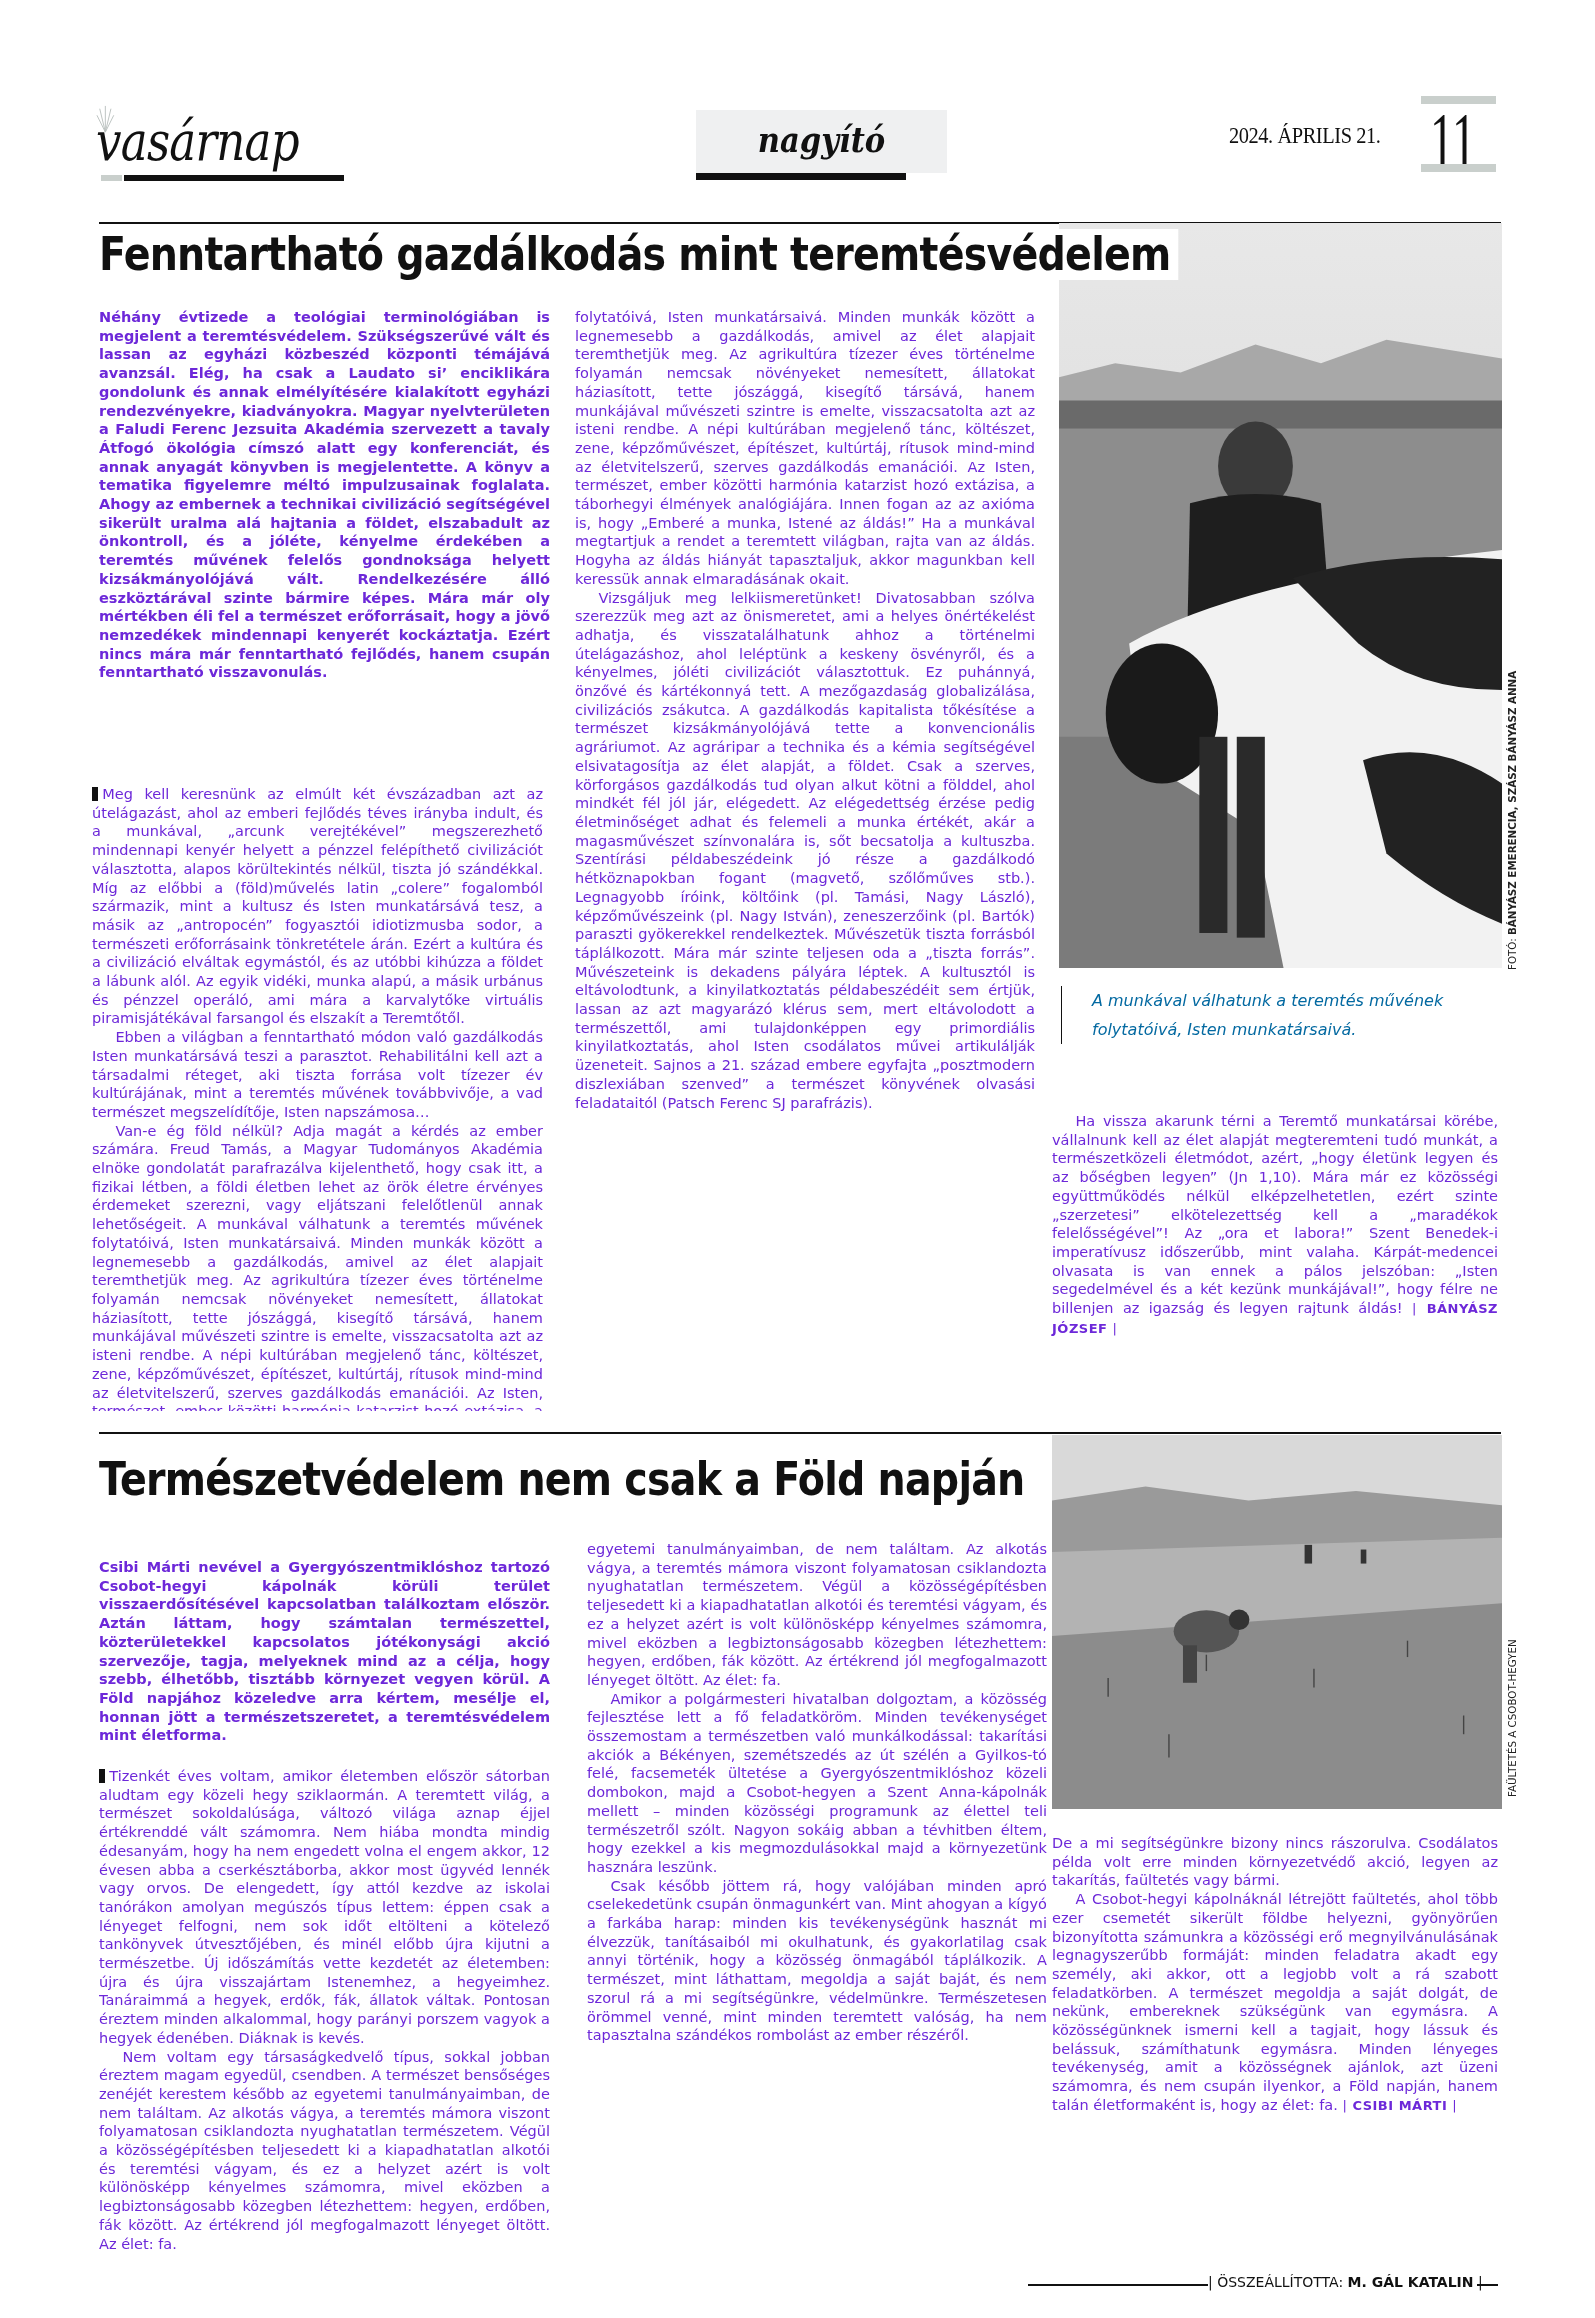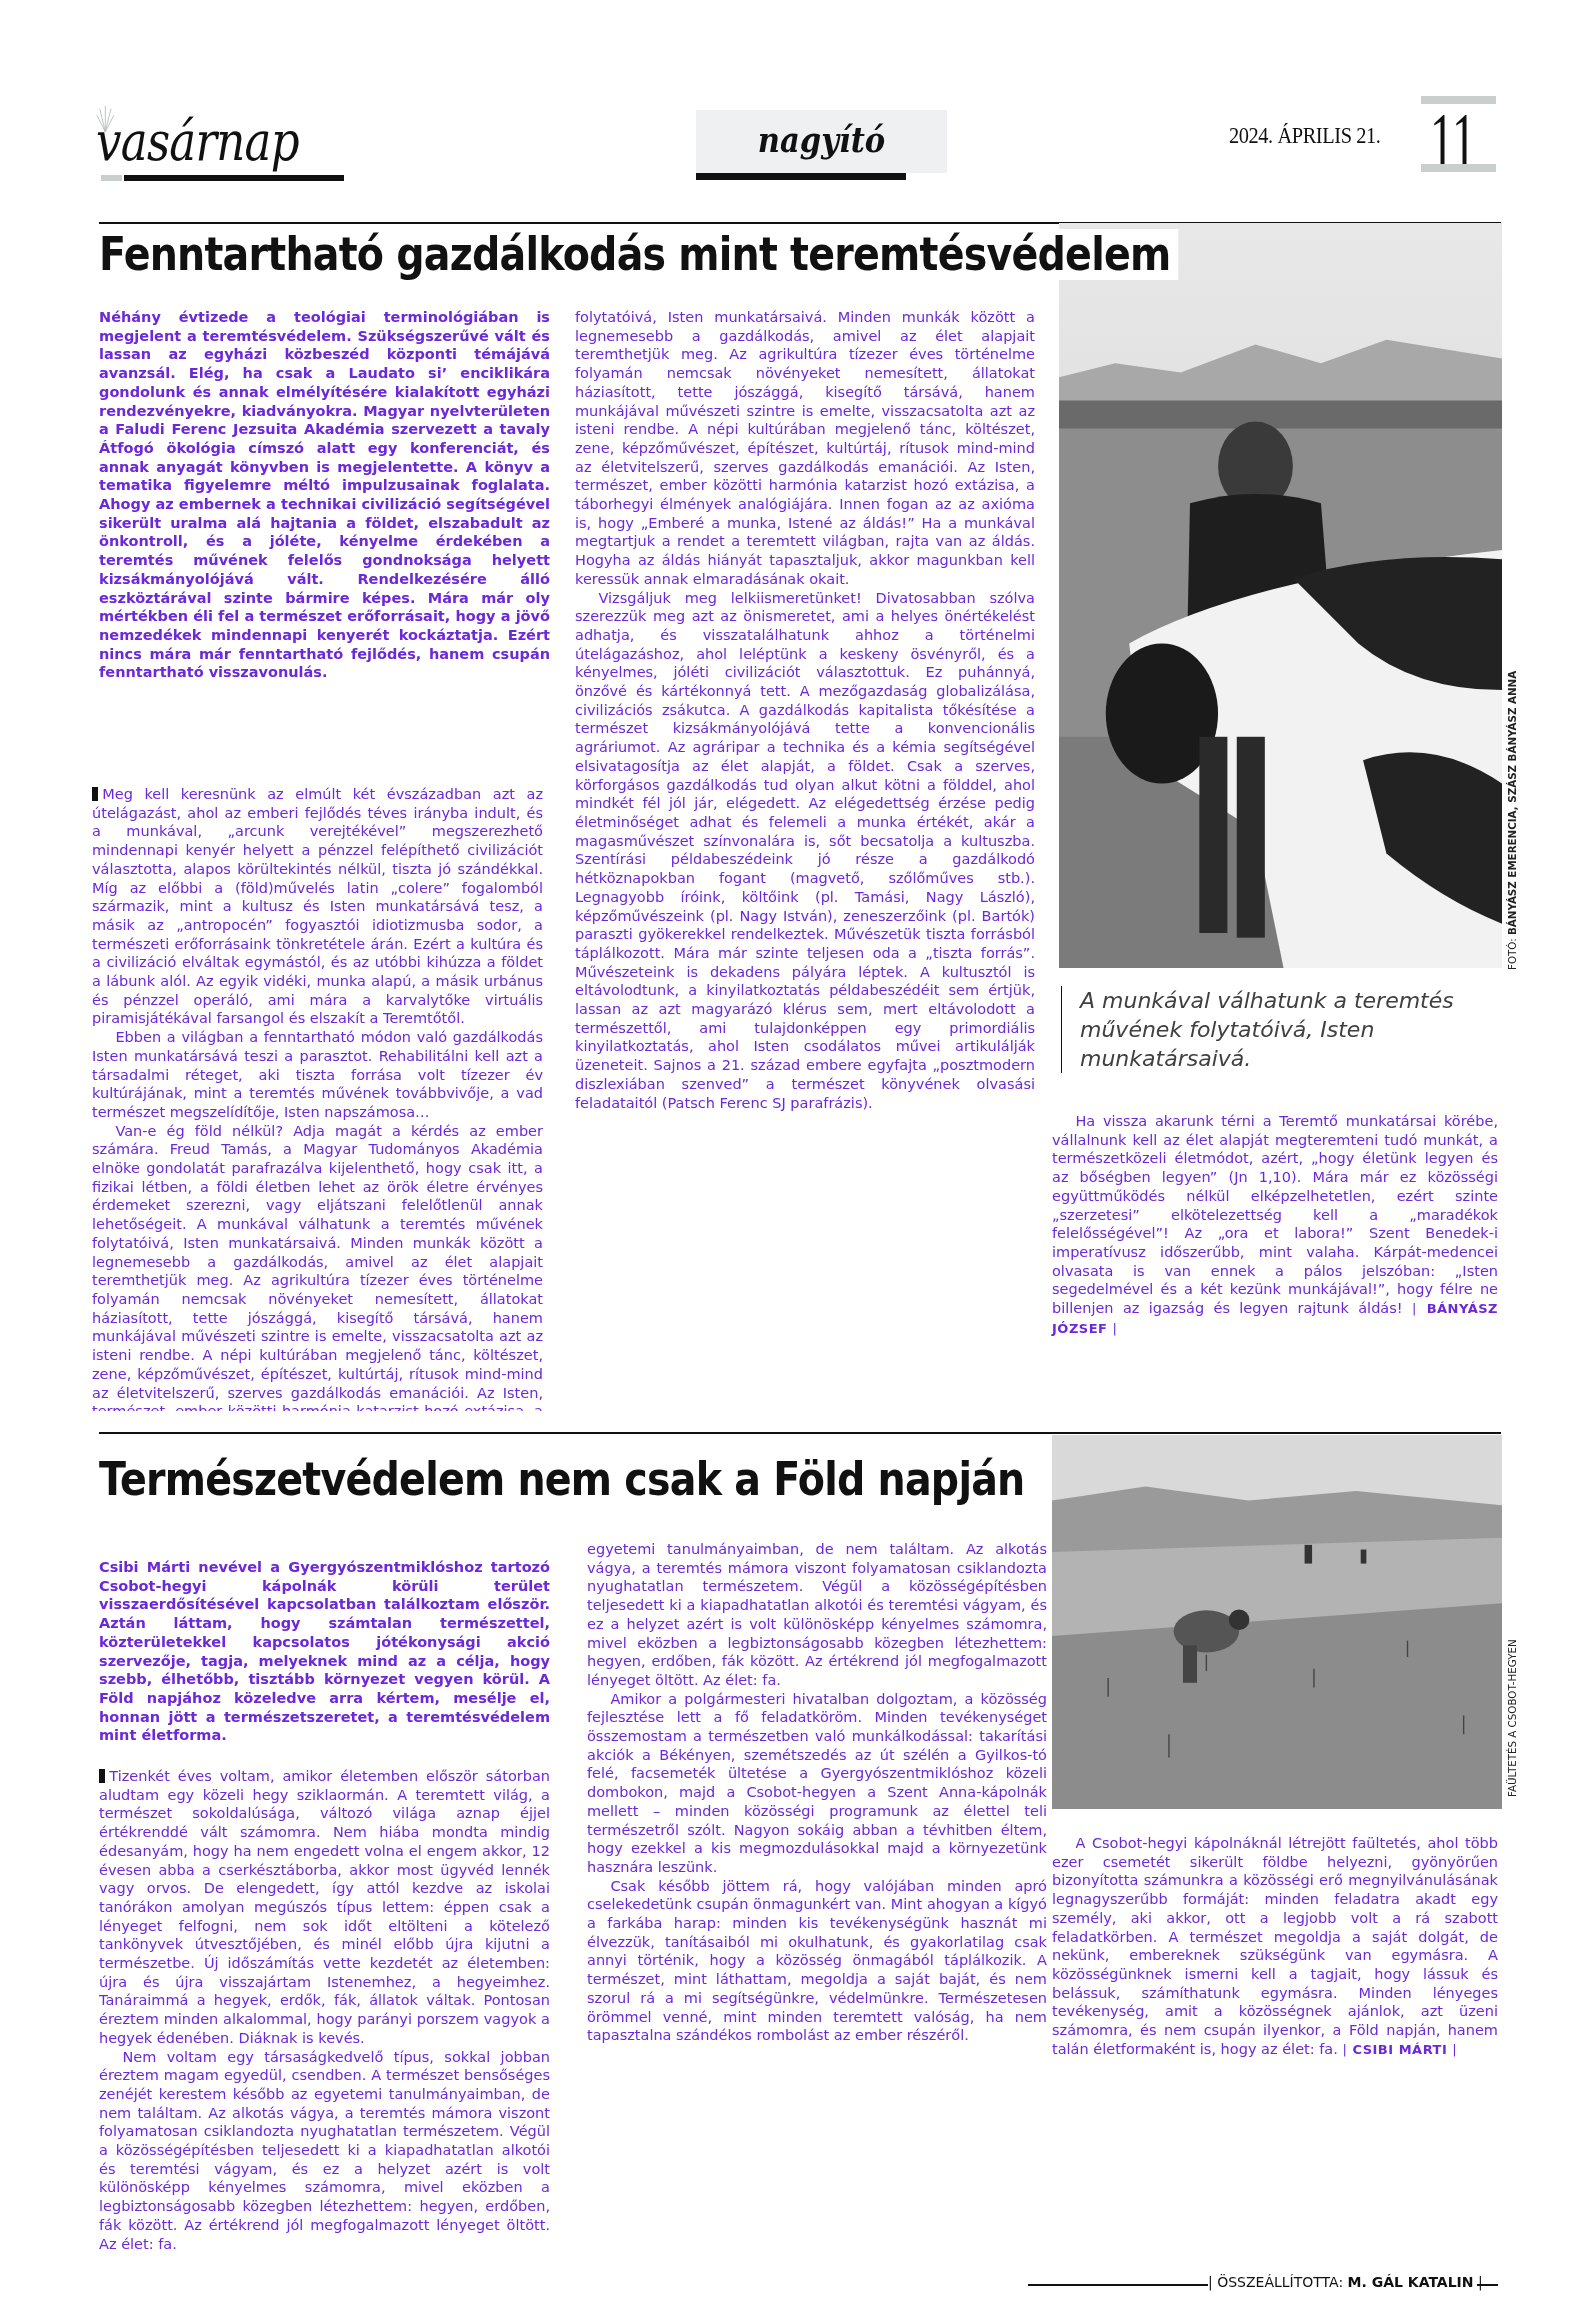--- a/index.html
+++ b/index.html
@@ -41,22 +41,22 @@
   .author { font-weight: bold; font-size: 13px; letter-spacing: 0.5px; }
   .author-pipe { font-weight: normal; }
 
   
   .photo { overflow: hidden; }
   .photo svg { display: block; width: 100%; height: 100%; }
 
   .credit { font-family: "DejaVu Sans", sans-serif; font-size: 10.3px; white-space: nowrap; transform-origin: left top; transform: rotate(-90deg); color: #222; }
   .credit b { font-weight: bold; }
 
-  .quote { border-left: 1.9px solid #111; padding-left: 18px; font-family: "DejaVu Sans", sans-serif;
-    font-style: italic; font-size: 22px; line-height: 29px; color: #404040; }
+  .quote { border-left: 1.9px solid #111; padding-left: 30px; font-family: "DejaVu Sans", sans-serif;
+    font-style: italic; font-size: 16px; line-height: 29px; color: #0369a1; }
 
   .footer-line { left: 1028px; top: 2284px; width: 180px; height: 1.9px; background: #111; }
   .footer-line2 { left: 1477px; top: 2284px; width: 21px; height: 1.9px; background: #111; }
   .footer-text { left: 1208px; top: 2274px; font-family: "DejaVu Sans", sans-serif; font-size: 14px; white-space: nowrap; }
   .footer-text b { font-weight: bold; }
 </style>
 </head>
 <body>
 
 <div class="abs logo">
@@ -172,20 +172,21 @@
   <p>Nem voltam egy társaságkedvelő típus, sokkal jobban éreztem magam egyedül, csendben. A természet bensőséges zenéjét kerestem később az egyetemi tanulmányaimban, de nem találtam. Az alkotás vágya, a teremtés mámora viszont folyamatosan csiklandozta nyughatatlan természetem. Végül a közösségépítésben teljesedett ki a kiapadhatatlan alkotói és teremtési vágyam, és ez a helyzet azért is volt különösképp kényelmes számomra, mivel eközben a legbiztonságosabb közegben létezhettem: hegyen, erdőben, fák között. Az értékrend jól megfogalmazott lényeget öltött. Az élet: fa.</p>
 </div>
 
 <div class="abs col" style="left:575px; top:1540px; width:460px; height:748px; overflow:hidden;margin-left:12px;">
   <p class="noindent">egyetemi tanulmányaimban, de nem találtam. Az alkotás vágya, a teremtés mámora viszont folyamatosan csiklandozta nyughatatlan természetem. Végül a közösségépítésben teljesedett ki a kiapadhatatlan alkotói és teremtési vágyam, és ez a helyzet azért is volt különösképp kényelmes számomra, mivel eközben a legbiztonságosabb közegben létezhettem: hegyen, erdőben, fák között. Az értékrend jól megfogalmazott lényeget öltött. Az élet: fa.</p>
   <p>Amikor a polgármesteri hivatalban dolgoztam, a közösség fejlesztése lett a fő feladatköröm. Minden tevékenységet összemostam a természetben való munkálkodással: takarítási akciók a Békényen, szemétszedés az út szélén a Gyilkos-tó felé, facsemeték ültetése a Gyergyószentmiklóshoz közeli dombokon, majd a Csobot-hegyen a Szent Anna-kápolnák mellett – minden közösségi programunk az élettel teli természetről szólt. Nagyon sokáig abban a tévhitben éltem, hogy ezekkel a kis megmozdulásokkal majd a környezetünk hasznára leszünk.</p>
   <p>Csak később jöttem rá, hogy valójában minden apró cselekedetünk csupán önmagunkért van. Mint ahogyan a kígyó a farkába harap: minden kis tevékenységünk hasznát mi élvezzük, tanításaiból mi okulhatunk, és gyakorlatilag csak annyi történik, hogy a közösség önmagából táplálkozik. A természet, mint láthattam, megoldja a saját baját, és nem szorul rá a mi segítségünkre, védelmünkre. Természetesen örömmel venné, mint minden teremtett valóság, ha nem tapasztalna szándékos rombolást az ember részéről.</p>
 </div>
 
 <div class="abs col" style="left:1052px; top:1834px; width:446px;">
+  <p class="noindent">De a mi segítségünkre bizony nincs rászorulva. Csodálatos példa volt erre minden környezetvédő akció, legyen az takarítás, faültetés vagy bármi.</p>
   <p><span>A Csobot-hegyi kápolnáknál létrejött faültetés, ahol több ezer csemetét sikerült földbe helyezni, gyönyörűen bizonyította számunkra a közösségi erő megnyilvánulásának legnagyszerűbb formáját: minden feladatra akadt egy személy, aki akkor, ott a legjobb volt a rá szabott feladatkörben. A természet megoldja a saját dolgát, de nekünk, embereknek szükségünk van egymásra. A közösségünknek ismerni kell a tagjait, hogy lássuk és belássuk, számíthatunk egymásra. Minden lényeges tevékenység, amit a közösségnek ajánlok, azt üzeni számomra, és nem csupán ilyenkor, a Föld napján, hanem talán életformaként is, hogy az élet: fa.</span> <span class="author"><span class="author-pipe">|</span> <span>CSIBI MÁRTI</span> <span class="author-pipe">|</span></span></p>
 </div>
 
 <div class="abs footer-line"></div>
 <div class="abs footer-text">
   | <span>ÖSSZEÁLLÍTOTTA:</span> <b>M. GÁL KATALIN</b> |
 </div>
 <div class="abs footer-line2"></div>
 
 

